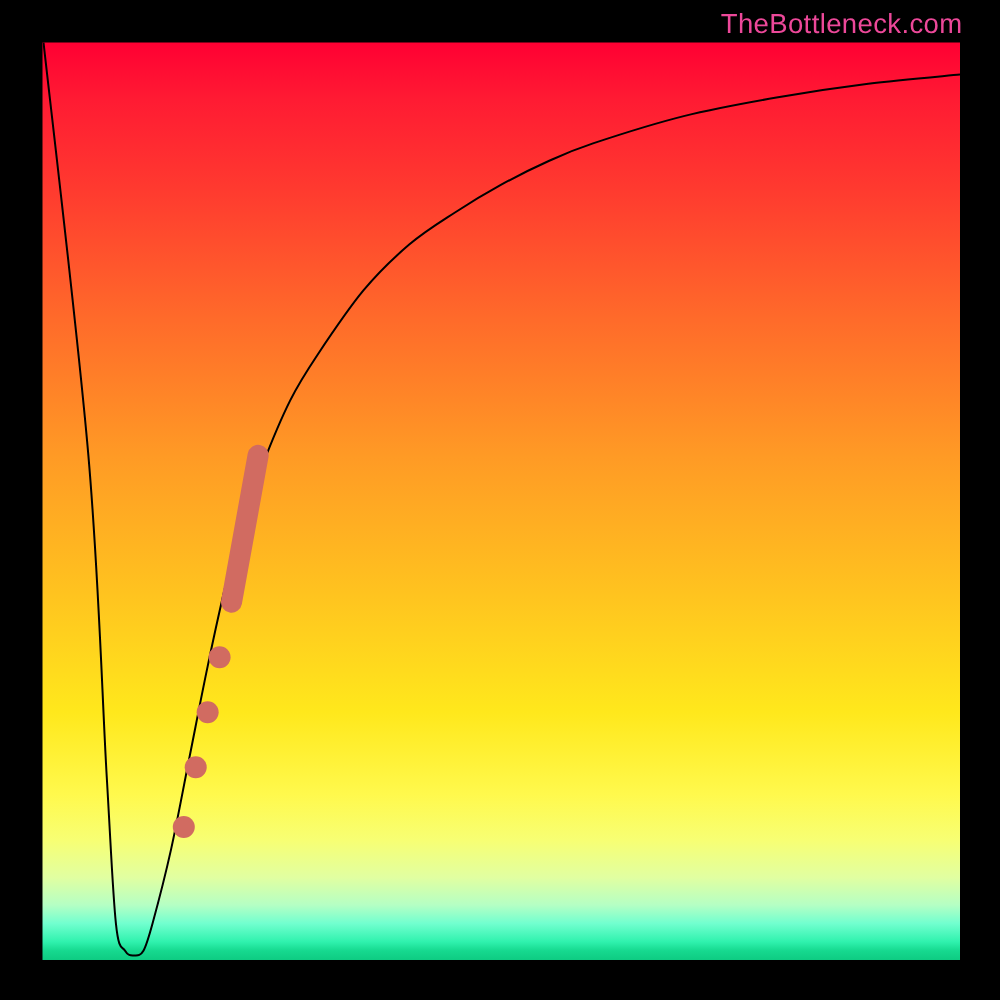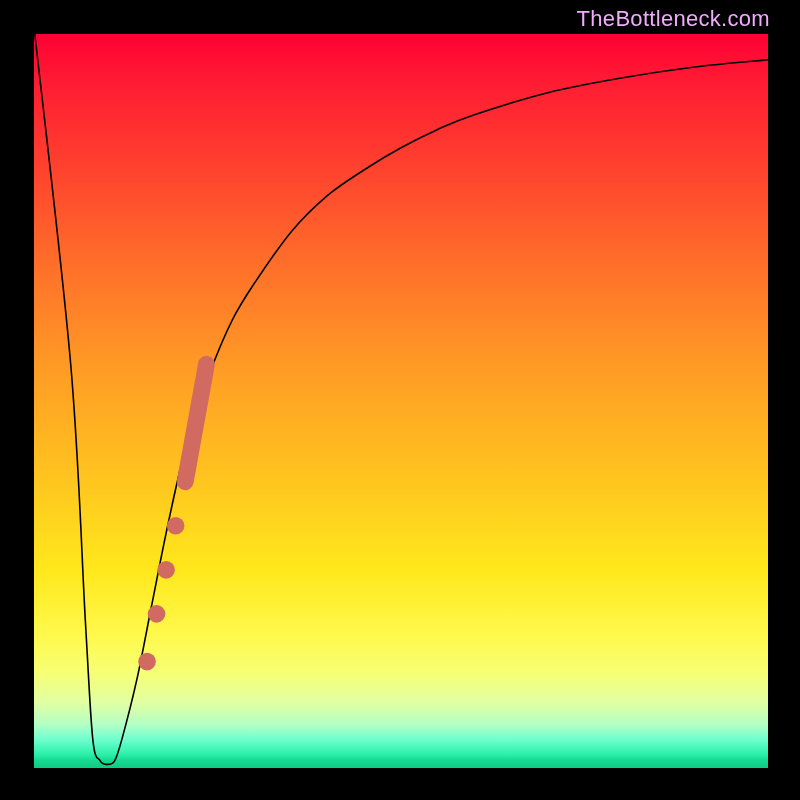--- a/index.html
+++ b/index.html
@@ -46,21 +46,21 @@
     position: absolute;
     left: 0;
     top: 0;
     width: 734px;
     height: 734px;
   }
   .watermark {
     position: absolute;
     top: 6px;
     right: 30px;
-    color: #f0abfc;
+    color: #ec4899;
     font-size: 22px;
     letter-spacing: 0.3px;
     font-weight: 500;
     user-select: none;
   }
 </style>
 </head>
 <body>
 
 <div class="frame">

